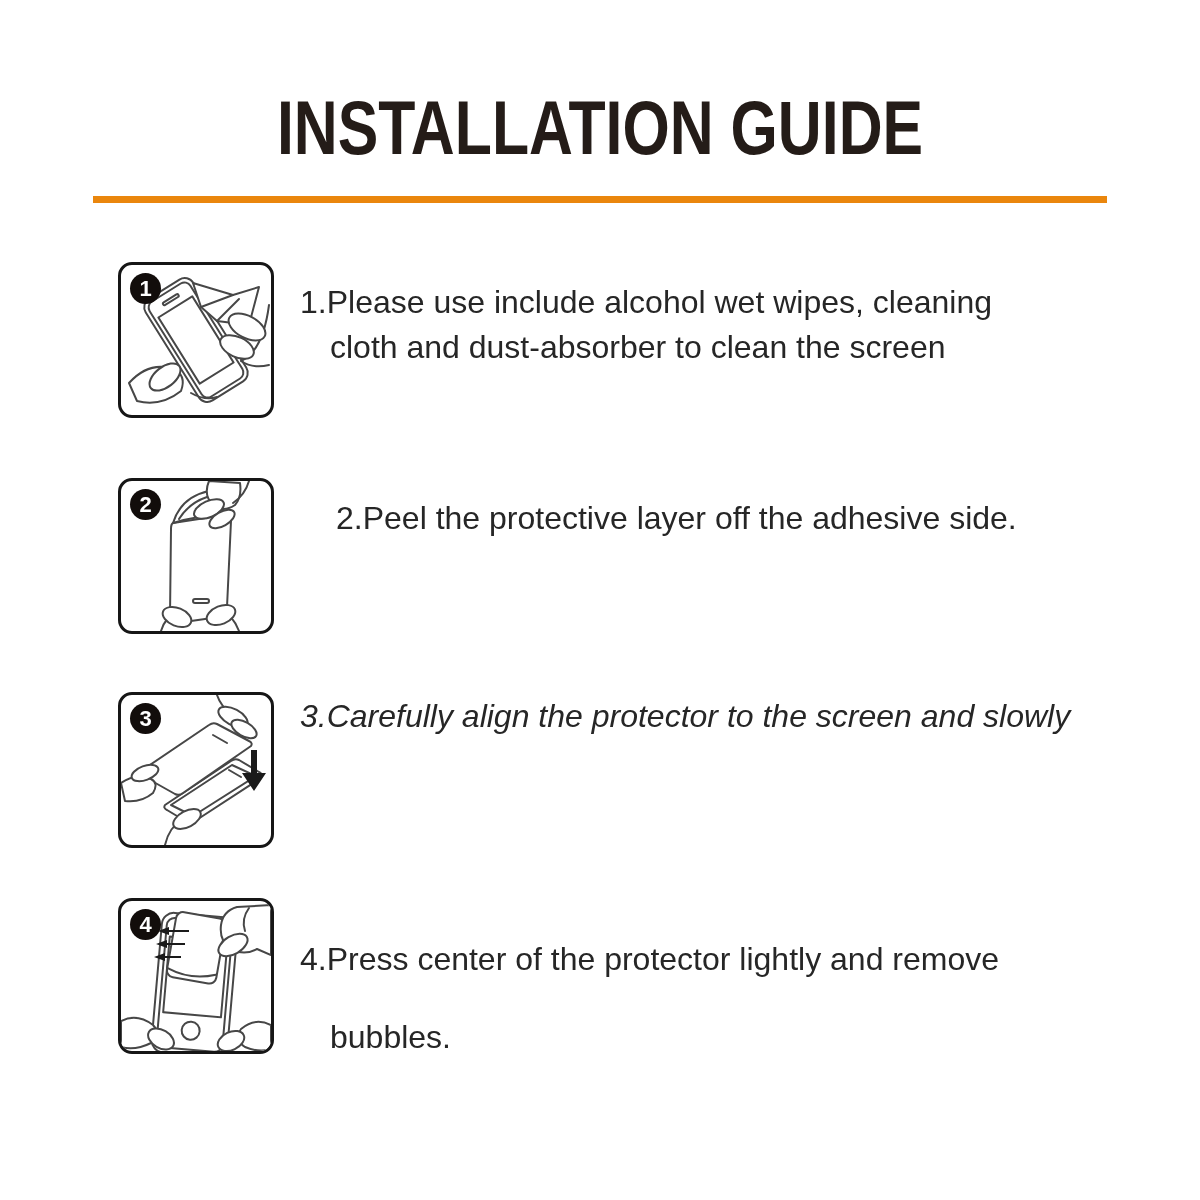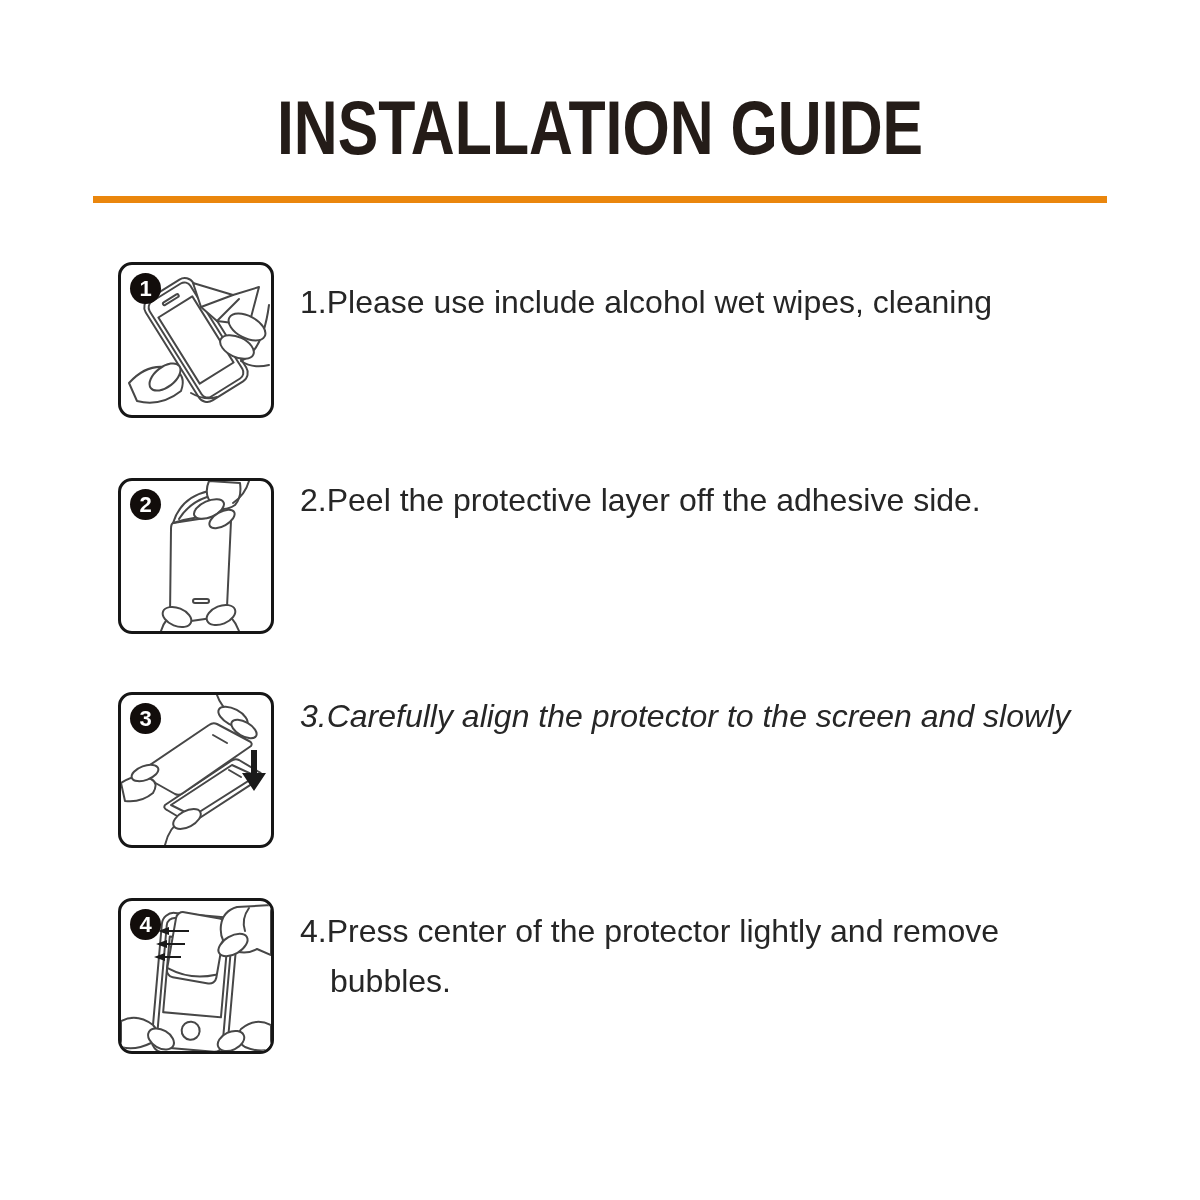--- a/index.html
+++ b/index.html
@@ -47,24 +47,24 @@
     display: flex; align-items: center; justify-content: center;
     line-height: 1;
   }
 
   .step-text {
     position: absolute; left: 182px;
     font-size: 32px; line-height: 45px;
     color: #262626; white-space: nowrap;
   }
   .step-1 .step-text { top: 18px; }
-  .step-2 .step-text { top: 0; }
+  .step-2 .step-text { top: 18px; margin-left: 36px; }
   .step-3 .step-text { top: 2px; font-style: italic; }
   .step-4 .step-text { top: 8px; }
-  .step-4 .step-text .line { line-height: 50px; }
+  .step-4 .step-text .line { line-height: 50px; margin-top: 28px; }
   .step-text .cont { padding-left: 30px; }
 
   
   .art { fill: none; stroke: #474747; stroke-width: 2; stroke-linecap: round; stroke-linejoin: round; }
   .art-fill { fill: #ffffff; stroke: #474747; stroke-width: 2; stroke-linecap: round; stroke-linejoin: round; }
   .art-solid { fill: #1a1a1a; stroke: none; }
 </style>
 </head>
 <body>
 
@@ -88,20 +88,21 @@
         <ellipse class="art-fill" cx="126" cy="62" rx="20" ry="11" transform="rotate(28 126 62)"></ellipse>
         <ellipse class="art-fill" cx="116" cy="82" rx="18" ry="10" transform="rotate(25 116 82)"></ellipse>
         <path class="art-fill" d="M8,118 Q28,96 52,104 Q66,110 60,126 Q40,142 16,136 Z"></path>
         <ellipse class="art-fill" cx="44" cy="112" rx="18" ry="10" transform="rotate(-38 44 112)"></ellipse>
         <path class="art" d="M70,128 Q84,136 96,132"></path>
       </svg>
       <div class="badge">1</div>
     </div>
     <div class="step-text">
         <div class="line">1.Please use include alcohol wet wipes, cleaning</div>
+        <div class="line cont">cloth and dust-absorber to clean the screen</div>
       </div>
   </section>
 
   <section class="step step-2">
     <div class="illus-box">
       <svg width="150" height="150" viewBox="0 0 150 150">
         <path class="art" d="M52,42 L104,34 Q110,33 110,40 L106,126 Q106,134 98,136 L56,142 Q49,143 49,135 L50,48 Q50,43 52,42 Z"></path>
         <path class="art-fill" d="M52,42 Q60,16 88,10 L104,34 Q78,34 52,42 Z"></path>
         <path class="art" d="M58,38 Q68,22 86,16"></path>
         <rect class="art" x="72" y="118" width="16" height="4" rx="2"></rect>

